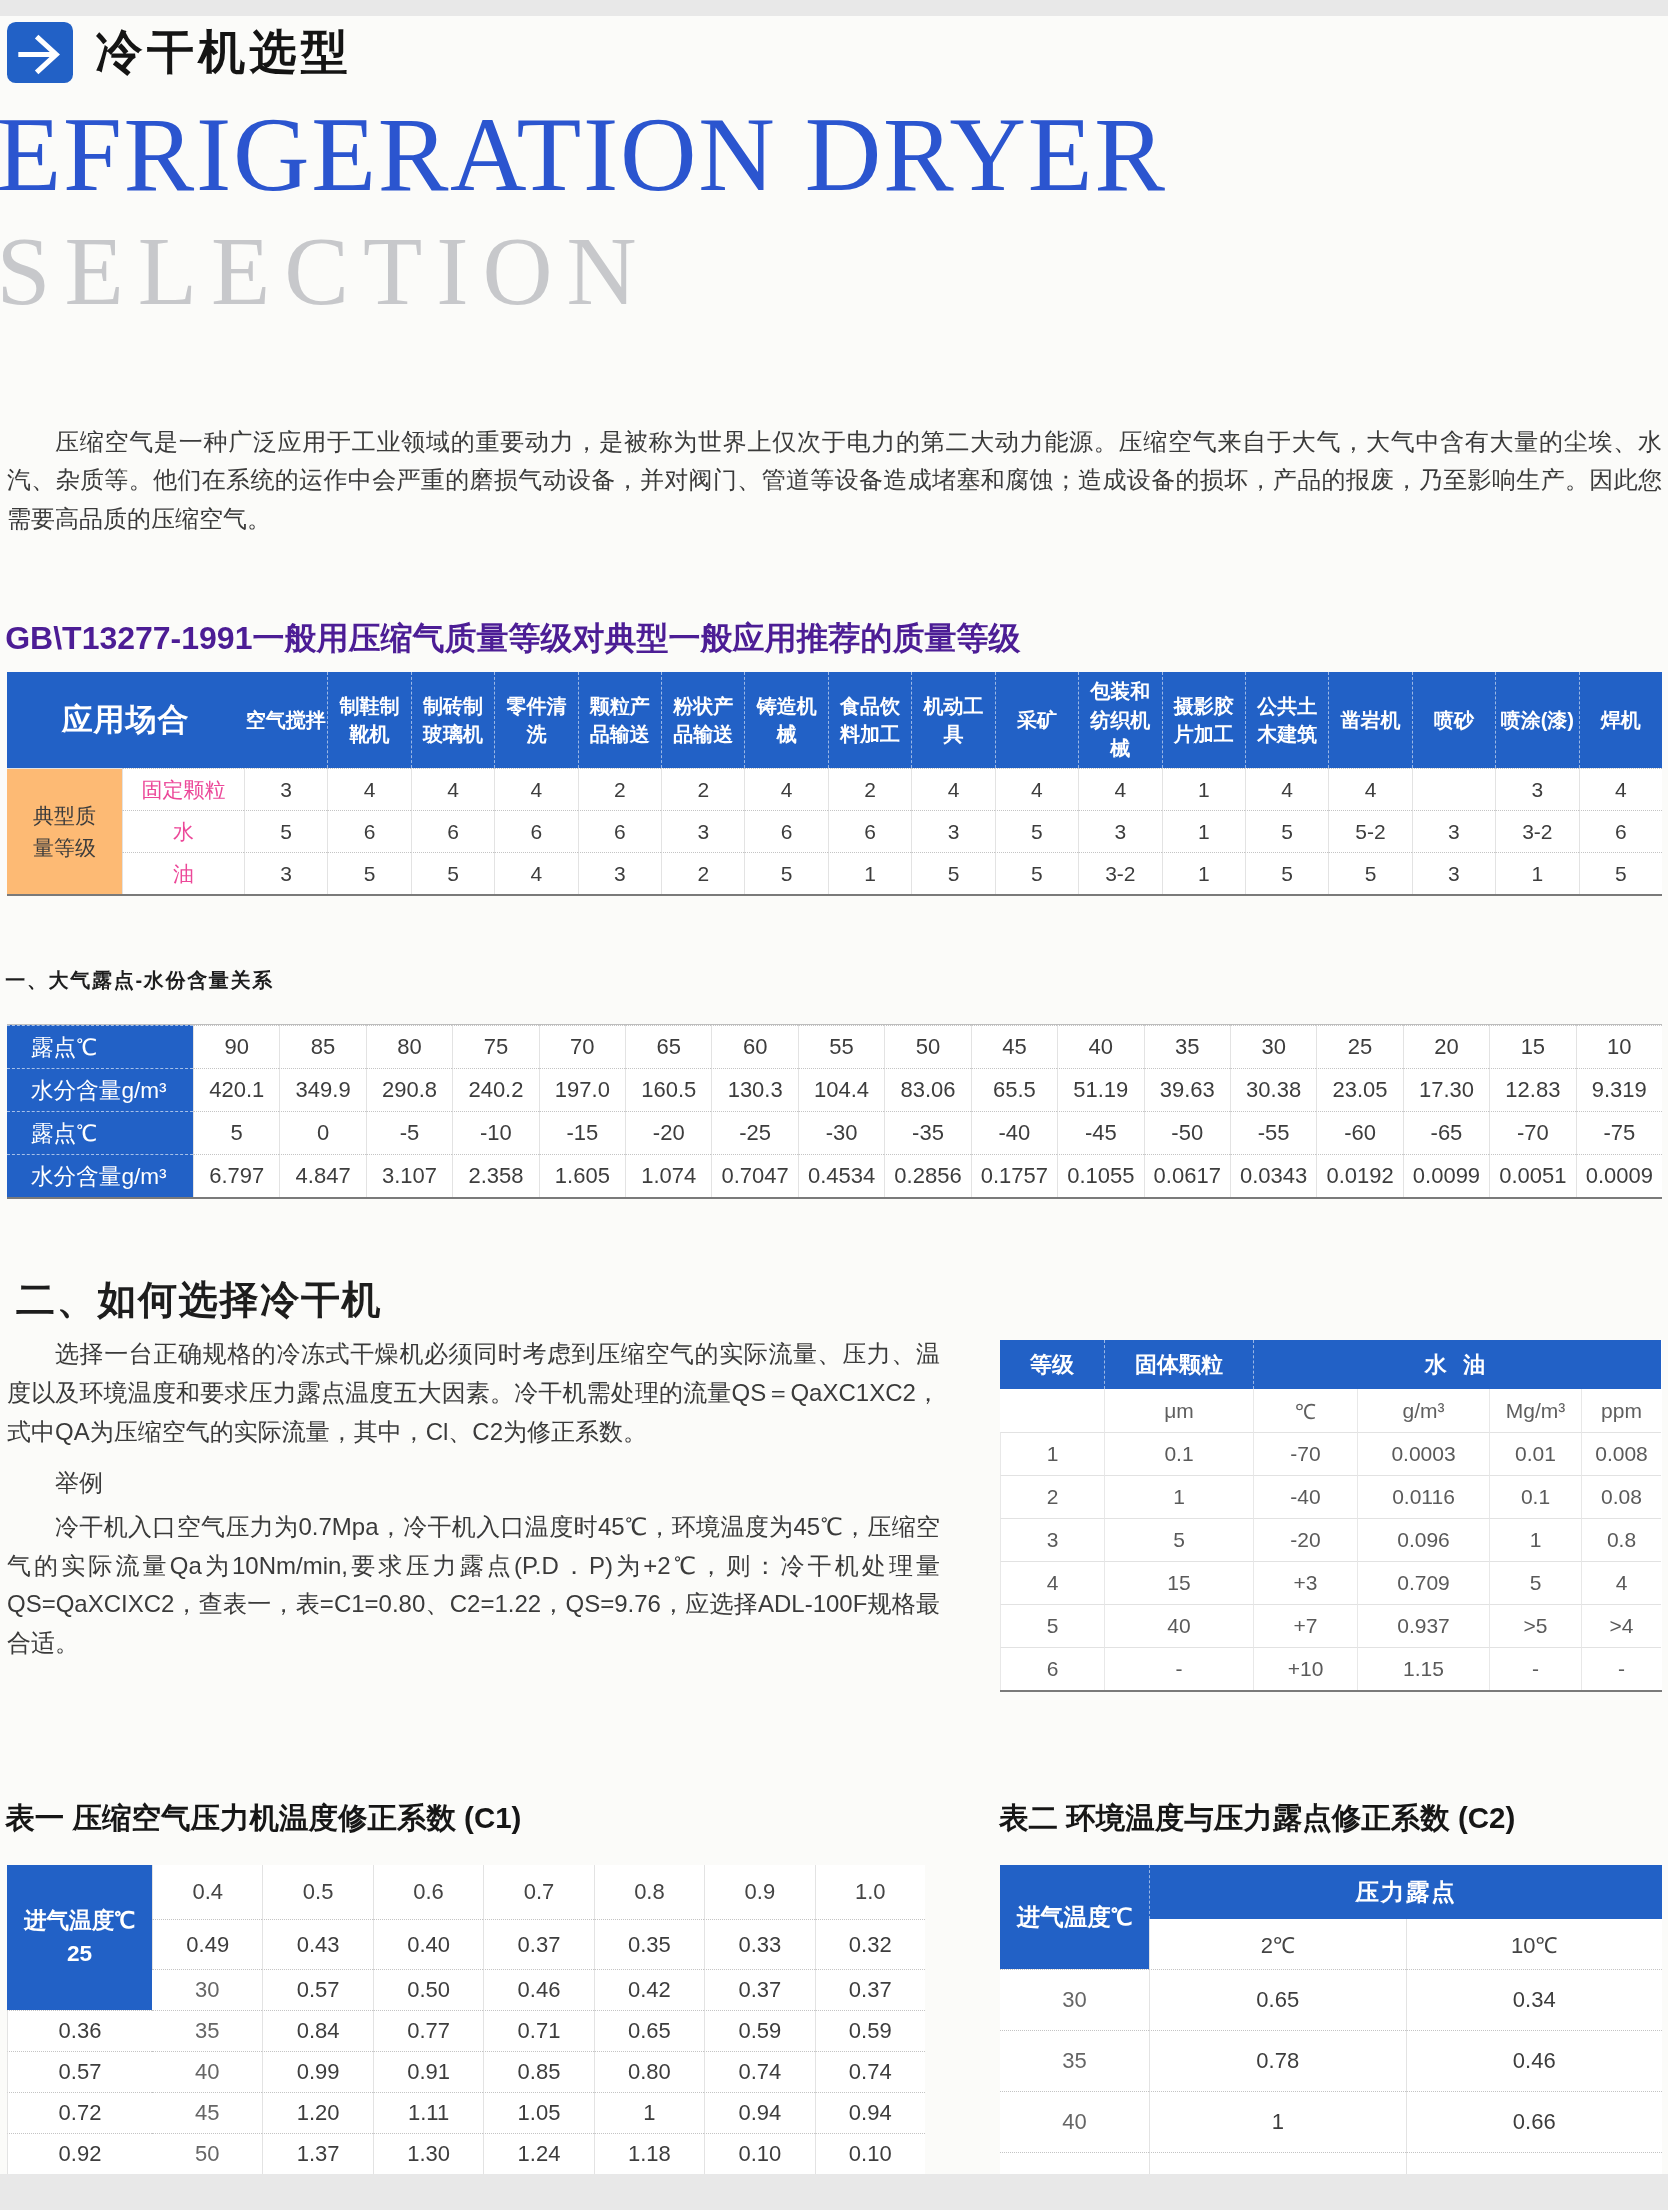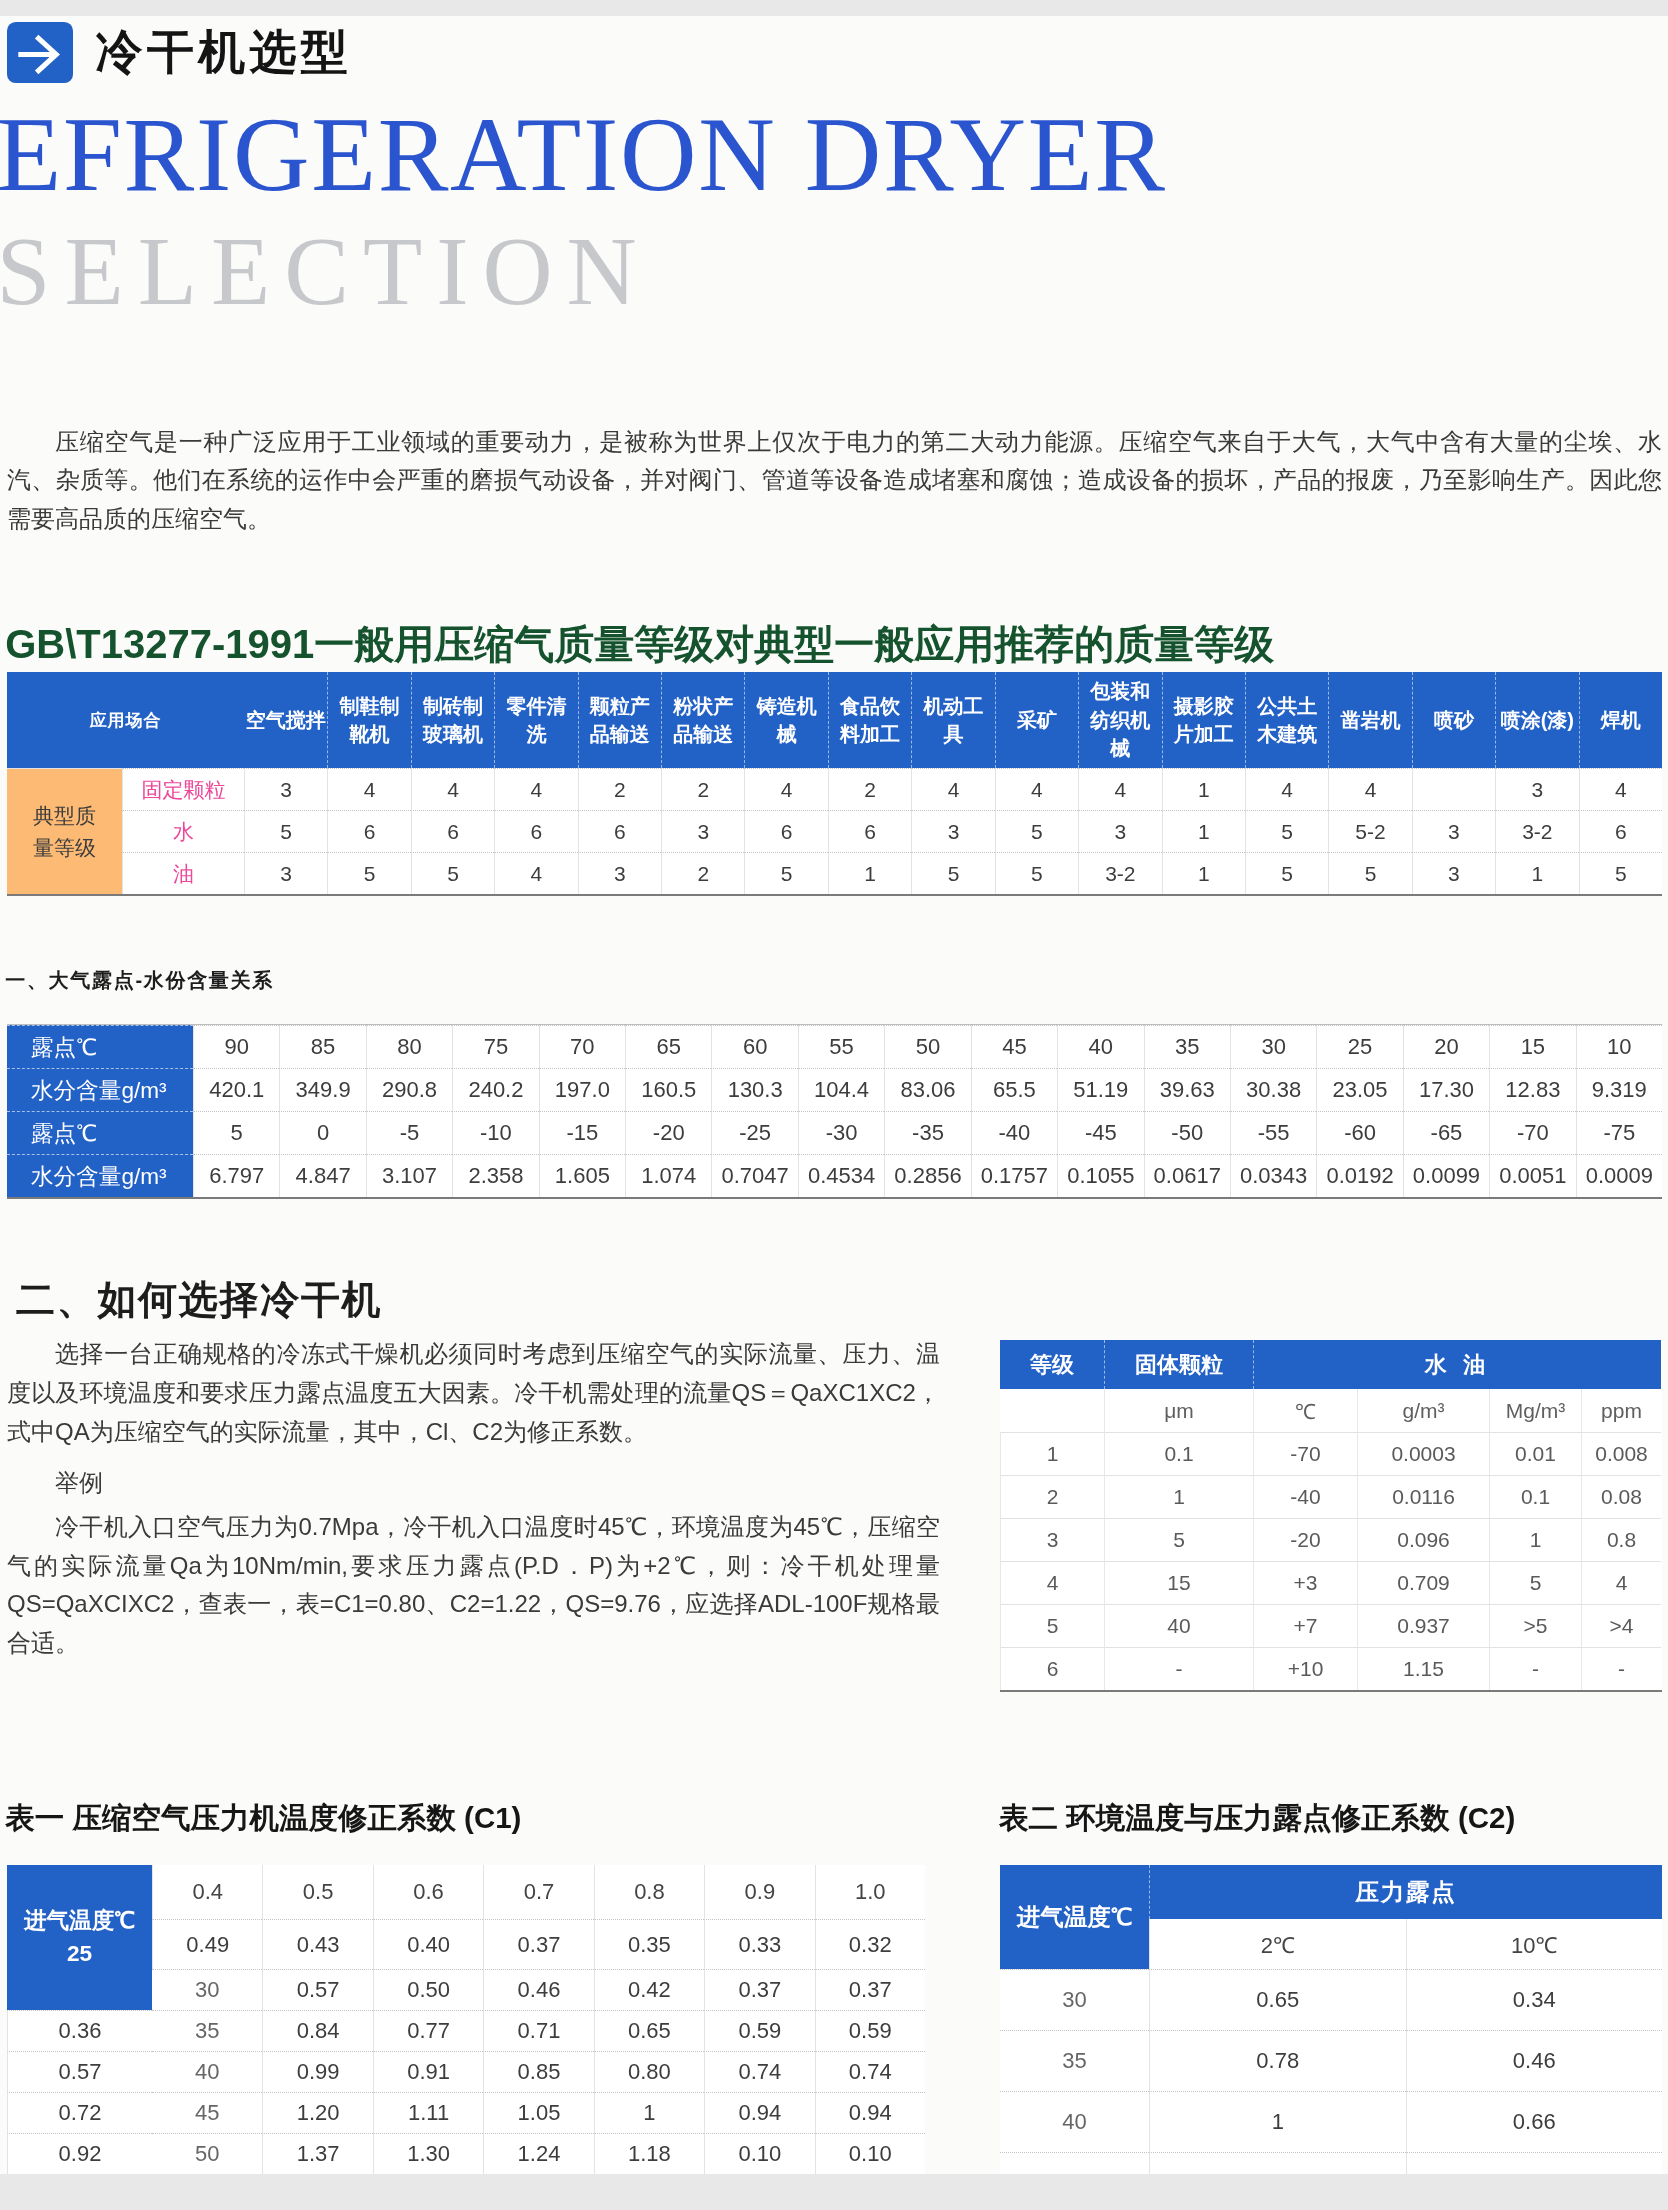--- a/index.html
+++ b/index.html
@@ -16,39 +16,39 @@
   .tag-row{position:absolute;top:5.2px;left:7px;display:flex;align-items:center;gap:22.6px;}
   .tag-icon{width:66px;height:61px;background:var(--accent);border-radius:8.7px;display:flex;align-items:center;justify-content:center;}
   .tag-icon svg{width:50px;height:50px;}
   .tag-title{font-size:47px;font-weight:700;color:#141414;letter-spacing:4.3px;}
   .big-en{position:absolute;left:-3.5px;top:75px;font-family:"Liberation Serif",serif;font-size:106px;color:var(--title-blue);letter-spacing:1.7px;white-space:nowrap;line-height:1.2;}
   .big-en2{position:absolute;left:-3.5px;top:198px;font-family:"Liberation Serif",serif;font-size:97px;color:var(--title-gray);letter-spacing:14px;white-space:nowrap;line-height:1.2;}
 
   .intro{position:absolute;top:407px;left:7px;width:1655px;font-size:24px;line-height:1.6;color:var(--text);text-indent:2em;text-align:justify;}
 
   
-  .h-gb{position:absolute;top:601px;left:5.2px;font-size:40px;font-weight:700;color:#14532d;}
+  .h-gb{position:absolute;top:601px;left:5.2px;font-size:32px;font-weight:700;color:#4c1d95;}
   .h-sec1{position:absolute;top:951px;left:5.2px;font-size:20px;font-weight:700;color:#1d1d1d;letter-spacing:1.7px;}
   .h-sec2{position:absolute;top:1257px;left:16px;font-size:39px;font-weight:700;color:#1d1d1d;letter-spacing:1.7px;}
   .h-iso{position:absolute;top:1257px;left:999px;font-size:32px;font-weight:700;color:#1d1d1d;}
   .h-c1{position:absolute;top:1783px;left:5.2px;font-size:29.5px;font-weight:700;color:#161616;}
   .h-c2{position:absolute;top:1783px;left:999px;font-size:29.5px;font-weight:700;color:#161616;}
 
   
   .flat{display:contents;}
   .hcell{background:var(--accent);color:#fff;display:flex;align-items:center;justify-content:center;text-align:center;font-weight:700;}
   .hcell + .hcell{border-left:0.9px dashed rgba(255,255,255,.55);}
   .num{display:flex;align-items:center;justify-content:center;font-size:21px;color:#3d3d3d;background:#fff;border-left:0.9px solid #e3e3e3;border-top:0.9px dotted #c4c4c4;}
 
   
   .gb-grid{position:absolute;top:656px;left:7px;width:1655px;display:grid;
     grid-template-columns:115px 122px repeat(17,1fr);
     grid-template-rows:96px 42px 42px 42px;
     border-bottom:2.6px solid #7a7a7a;background:#fff;}
-  .gb-corner{grid-column:1/3;grid-row:1;font-size:17px;letter-spacing:0.9px;}
+  .gb-corner{grid-column:1/3;grid-row:1;font-size:31px;letter-spacing:0.9px;}
   .gb-colh{font-size:20px;line-height:1.42;padding:3.5px 1.7px;}
   .gb-group{grid-column:1;grid-row:2/5;display:flex;align-items:center;justify-content:center;text-align:center;
     font-size:21px;color:#3c3c3c;background:#fdba74;padding:0 21px;line-height:1.5;border-top:0.9px solid #e3e3e3;}
   .gb-sublabel{display:flex;align-items:center;justify-content:center;font-size:21px;color:#ec4899;background:#fff;
     border-left:0.9px solid #e3e3e3;border-top:0.9px dotted #c4c4c4;}
 
   
   .dew-grid{position:absolute;top:1008px;left:7px;width:1655px;display:grid;
     grid-template-columns:186px repeat(17,1fr);
     grid-template-rows:repeat(4,43px);

